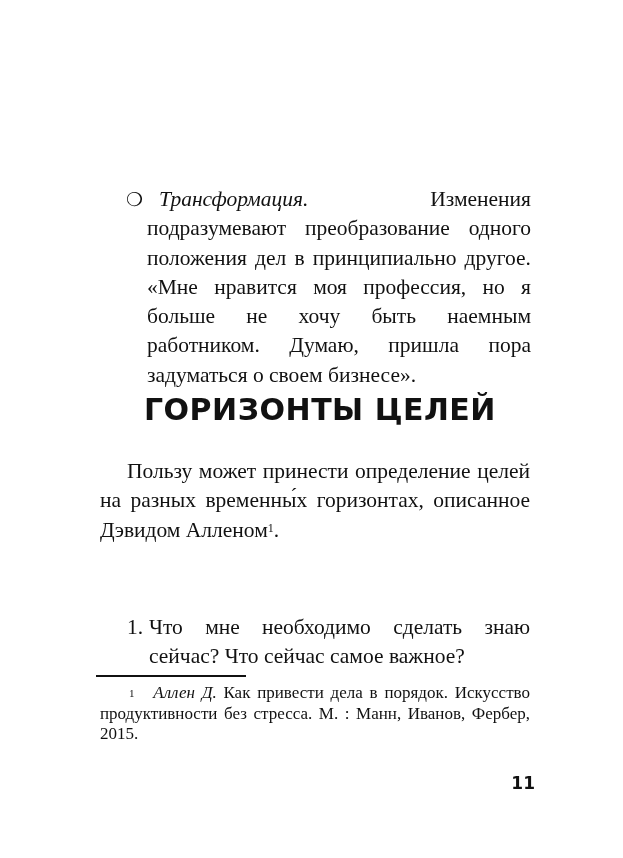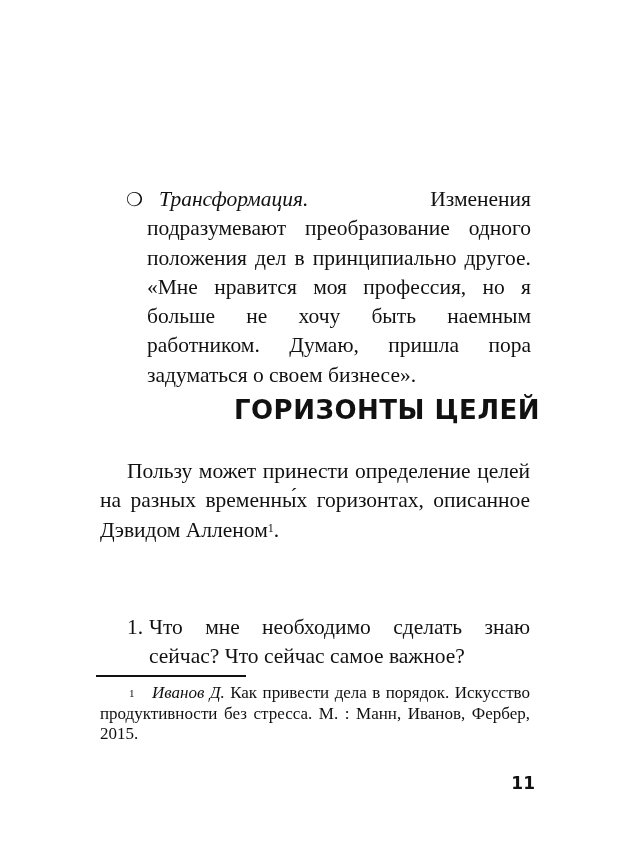--- a/index.html
+++ b/index.html
@@ -22,24 +22,24 @@
     position: absolute; left: 126px; top: 185px; width: 405px;
   }
   .bullet-item .bullet {
     position: absolute; left: 0; top: 0; width: 20px;
     font-size: 19px; line-height: 29.3px;
   }
   .bullet-item .bullet-content { margin-left: 21px; }
   .italic { font-style: italic; margin-left: 12px; }
   .heading {
     position: absolute; left: 100px; top: 393px; width: 440px;
-    text-align: right;
+    text-align: center;
     font-family: "DejaVu Sans", "Liberation Sans", sans-serif;
     font-weight: bold;
-    font-size: 26px; letter-spacing: 0.5px;
+    font-size: 30px; letter-spacing: 0.5px;
     line-height: 34px;
   }
   .para {
     position: absolute; left: 100px; width: 430px;
     text-indent: 27px;
   }
   .para1 { top: 437px; margin-top: 20px; }
   .para2 { top: 515px; }
   .list-item {
     position: absolute; left: 127px; top: 613px; width: 403px;
@@ -80,17 +80,17 @@
   <div class="para para1 body-text"><span>Пользу может принести определение целей на разных временны́х горизонтах, описанное Дэвидом Алленом</span><sup>1</sup><span>.</span></div>
 
 
   <div class="list-item body-text">
     <span class="num">1.</span>
     <div class="list-content">Что мне необходимо сделать знаю сейчас? Что сейчас самое важное?</div>
   </div>
 
   <div class="footnote-rule"></div>
 
-  <div class="footnote"><sup>1</sup> <span class="italic">Иванов Д.</span><span> Как привести дела в порядок. Искусство продуктивности без стресса. М. : Манн, Иванов, Фербер, 2015.</span></div>
+  <div class="footnote"><sup>1</sup> <span class="italic">Аллен Д.</span><span> Как привести дела в порядок. Искусство продуктивности без стресса. М. : Манн, Иванов, Фербер, 2015.</span></div>
 
   <div class="page-number">11</div>
 
 </div>
 
 </body></html>

